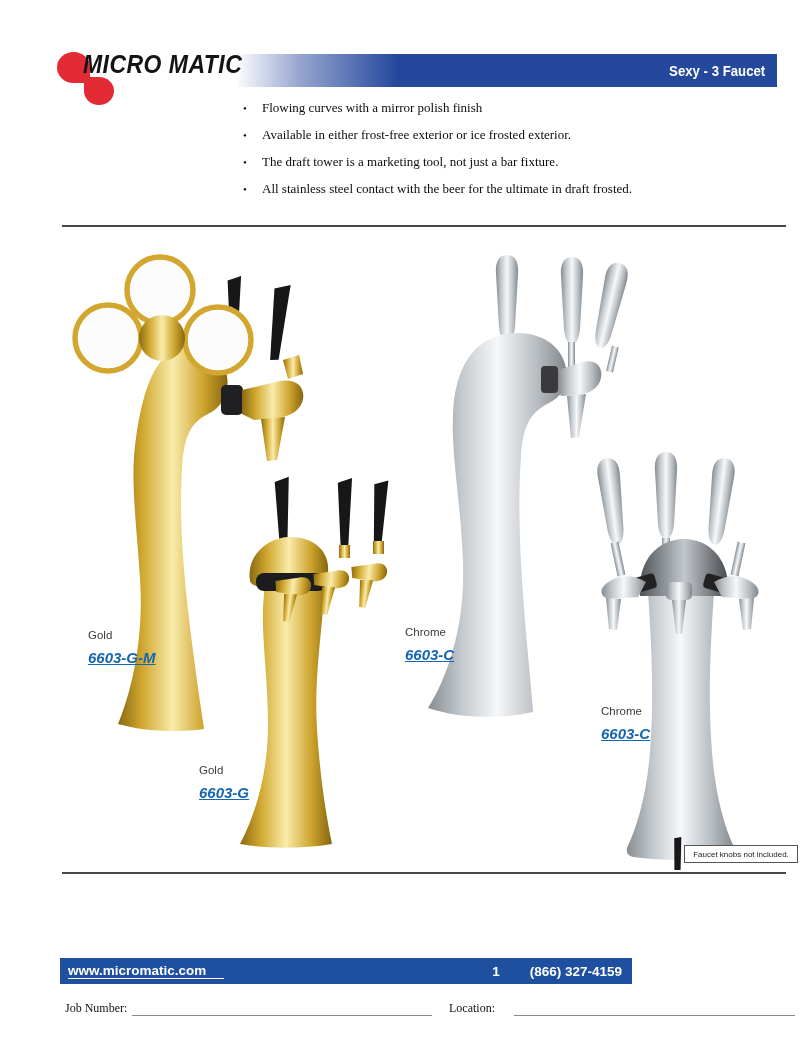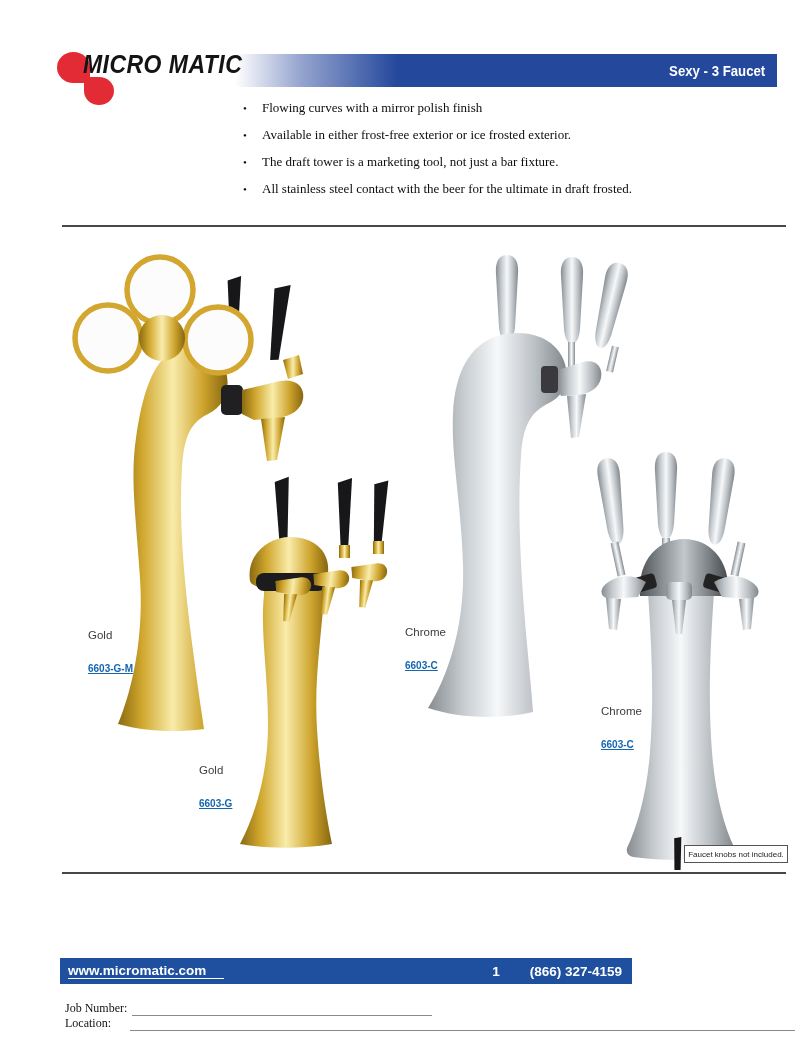--- a/index.html
+++ b/index.html
@@ -32,40 +32,40 @@
   .features .dot{width:19px;flex:0 0 19px;text-align:left;font-size:11px;}
 
   
   .rule{position:absolute;left:62px;width:724px;height:1.6px;background:var(--rule-gray,#474747);}
 
   
   .tower{position:absolute;pointer-events:none;}
 
   
   .plabel{position:absolute;font-size:11.5px;color:#3c3c3c;line-height:17px;}
-  .plabel .code{display:inline-block;margin-top:16px;color:var(--link-blue,#1566b0);
-    font-weight:bold;text-decoration:underline;font-size:10px;cursor:pointer;}
+  .plabel .code{display:inline-block;margin-top:5px;color:var(--link-blue,#1566b0);
+    font-weight:bold;text-decoration:underline;font-size:15px;cursor:pointer;font-style:italic;}
 
   
   .note-knob{position:absolute;left:672px;top:837px;width:11px;height:33px;background:#17171a;
     clip-path:polygon(20% 4%,85% 0,78% 100%,22% 100%);}
-  .note-box{position:absolute;left:684px;top:845px;width:104px;height:18px;border:1px solid #555;
+  .note-box{position:absolute;left:684px;top:845px;width:114px;height:18px;border:1px solid #555;
     background:#fff;display:flex;align-items:center;justify-content:center;box-sizing:border-box;}
   .note-box .t{font-size:8px;color:#222;white-space:nowrap;}
 
   
   .footer-bar{position:absolute;left:60px;top:958px;width:572px;height:26px;
     background:var(--footer-blue,#1e509f);display:flex;align-items:center;justify-content:space-between;
     padding:0 10px 0 8px;box-sizing:border-box;color:#fff;font-weight:bold;}
   .footer-bar .site{color:#fff;font-size:13.5px;text-decoration:none;border-bottom:1.5px solid #fff;
     padding-right:18px;line-height:15px;cursor:pointer;}
   .footer-right{display:flex;gap:30px;font-size:13.5px;align-items:center;}
 
   .form-row{position:absolute;left:65px;top:1001px;width:730px;display:flex;
-    font-family:"Liberation Serif",serif;font-size:12px;color:#111;flex-direction:column;}
+    font-family:"Liberation Serif",serif;font-size:12px;color:#111;}
   .fgroup{display:flex;align-items:flex-end;}
   .fgroup .line{border-bottom:1px solid #8a8a8a;height:13px;margin-left:5px;}
   .g1{width:370px;margin-right:14px;}
   .g1 .line{width:300px;}
   .g2{flex:1;gap:14px;}
   .g2 .line{flex:1;}
 </style>
 </head>
 <body>
 

